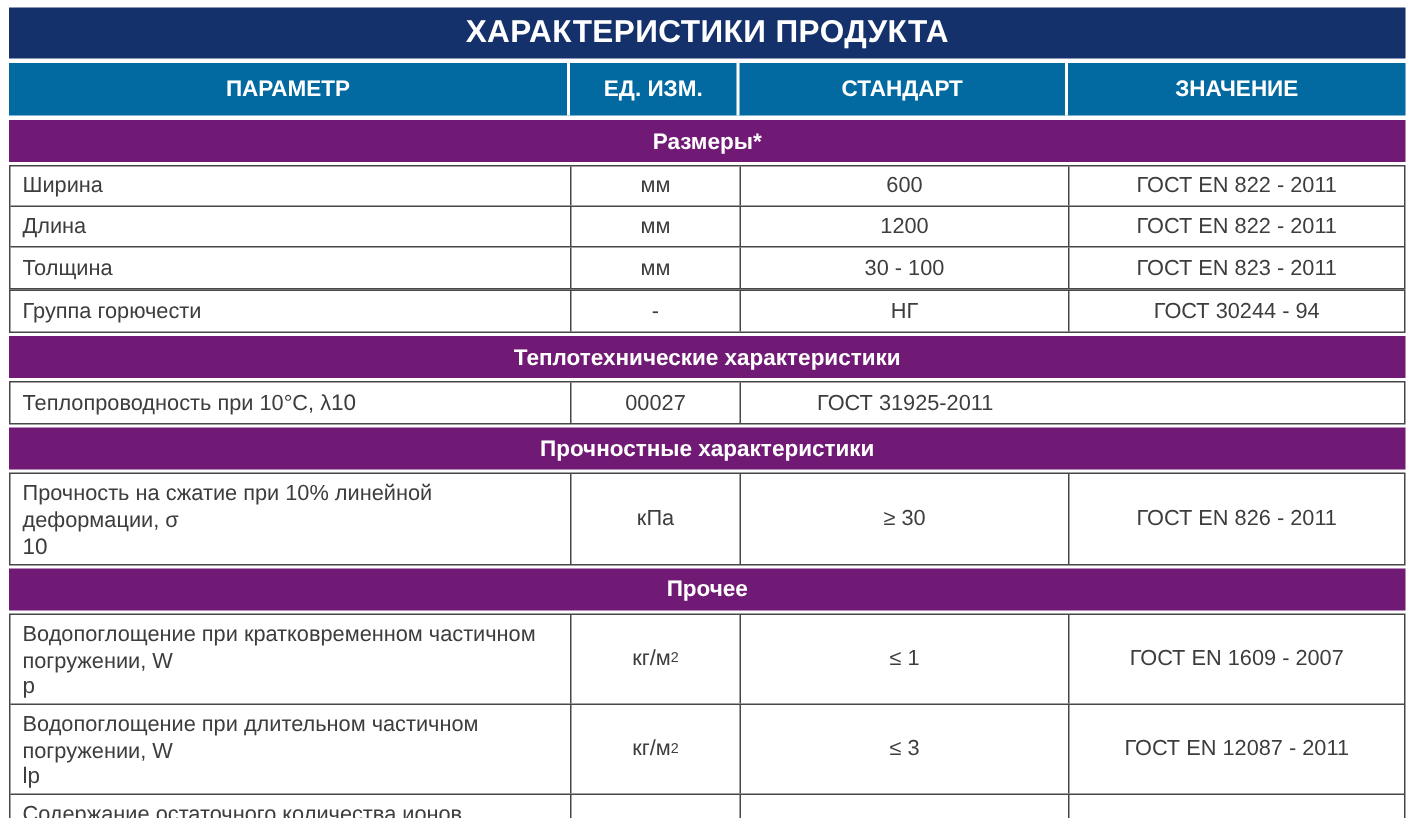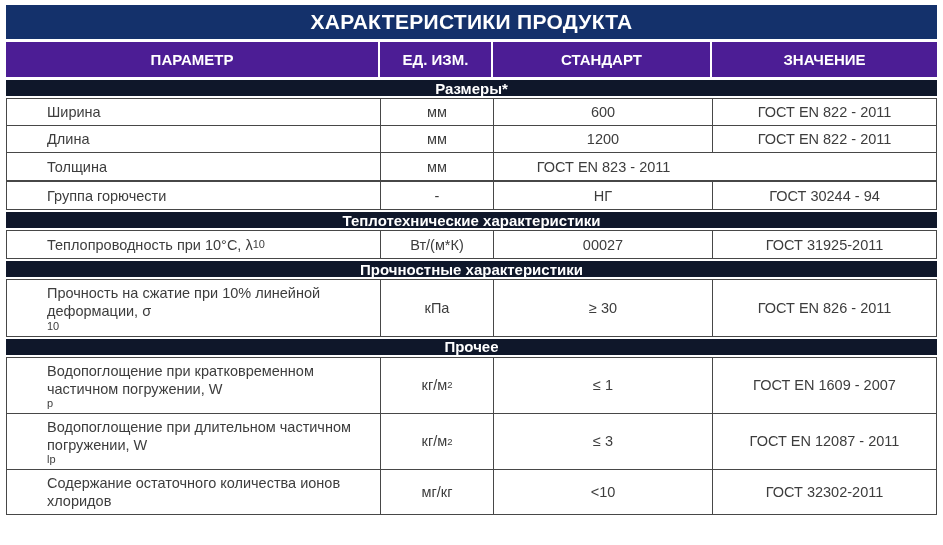--- a/index.html
+++ b/index.html
@@ -18,33 +18,33 @@
     background: #14316b;
     height: 34px;
     display: flex; align-items: center; justify-content: center;
     color: #ffffff; font-weight: bold; font-size: 21px;
     letter-spacing: 0.3px;
     margin-bottom: 3px;
   }
   .headrow {
     display: grid;
     grid-template-columns: 374px 113px 219px 1fr;
-    background: #4c1d95;
+    background: #0369a1;
     height: 35px;
     margin-bottom: 3px;
   }
   .hcell {
     display: flex; align-items: center; justify-content: center;
     color: #ffffff; font-weight: bold; font-size: 15px;
     border-right: 2px solid #ffffff;
   }
   .hcell:last-child { border-right: none; }
   .band {
-    background: #0f172a;
-    height: 16px;
+    background: #701a75;
+    height: 28px;
     display: flex; align-items: center; justify-content: center;
     color: #ffffff; font-weight: bold; font-size: 15px;
     margin: 2px 0;
   }
   .rowgroup {
     border: 1px solid #474747;
   }
   .row {
     display: grid;
     grid-template-columns: 374px 113px 219px 1fr;
@@ -62,23 +62,23 @@
     line-height: 1.25;
   }
   .cell:last-child { border-right: none; }
   .cell.c1 {
     justify-content: flex-start;
     text-align: left;
     padding-left: 8px;
     display: block;
     padding-top: 4px; padding-bottom: 4px;
   }
-  .row .cell.c1 { display: flex; flex-wrap: wrap; align-content: center; margin-left: 32px; }
+  .row .cell.c1 { display: flex; flex-wrap: wrap; align-content: center; }
   .cell.c1 span { white-space: pre-wrap; }
-  sub { font-size: 11px; line-height: 1; vertical-align: sub; }
+  sub { font-size: 15px; line-height: 1; vertical-align: sub; }
   sup { font-size: 9.5px; line-height: 1; vertical-align: super; }
 </style>
 </head>
 <body>
 
 <div class="table-wrap">
 
   <div class="titlebar">
     <span>ХАРАКТЕРИСТИКИ ПРОДУКТА</span>
   </div>
@@ -118,20 +118,21 @@
     </div>
     <div class="row">
       <div class="cell c1">
           <span>Толщина</span>
           <sub></sub>
         </div>
       <div class="cell">
           <span>мм</span>
           <sup></sup>
         </div>
+      <div class="cell">30 - 100</div>
       <div class="cell">ГОСТ EN 823 - 2011</div>
     </div>
   </div>
 
   <div class="rowgroup">
     <div class="row">
       <div class="cell c1">
           <span>Группа горючести</span>
           <sub></sub>
         </div>
@@ -144,24 +145,20 @@
     </div>
   </div>
 
   <div class="band">Теплотехнические характеристики</div>
   <div class="rowgroup">
     <div class="row">
       <div class="cell c1">
           <span>Теплопроводность при 10°С, λ</span>
           <sub>10</sub>
         </div>
-      <div class="cell">
-          <span>Вт/(м*К)</span>
-          <sup></sup>
-        </div>
       <div class="cell">00027</div>
       <div class="cell">ГОСТ 31925-2011</div>
     </div>
   </div>
 
   <div class="band">Прочностные характеристики</div>
   <div class="rowgroup">
     <div class="row tall">
       <div class="cell c1">
           <span>Прочность на сжатие при 10% линейной деформации, σ</span>

